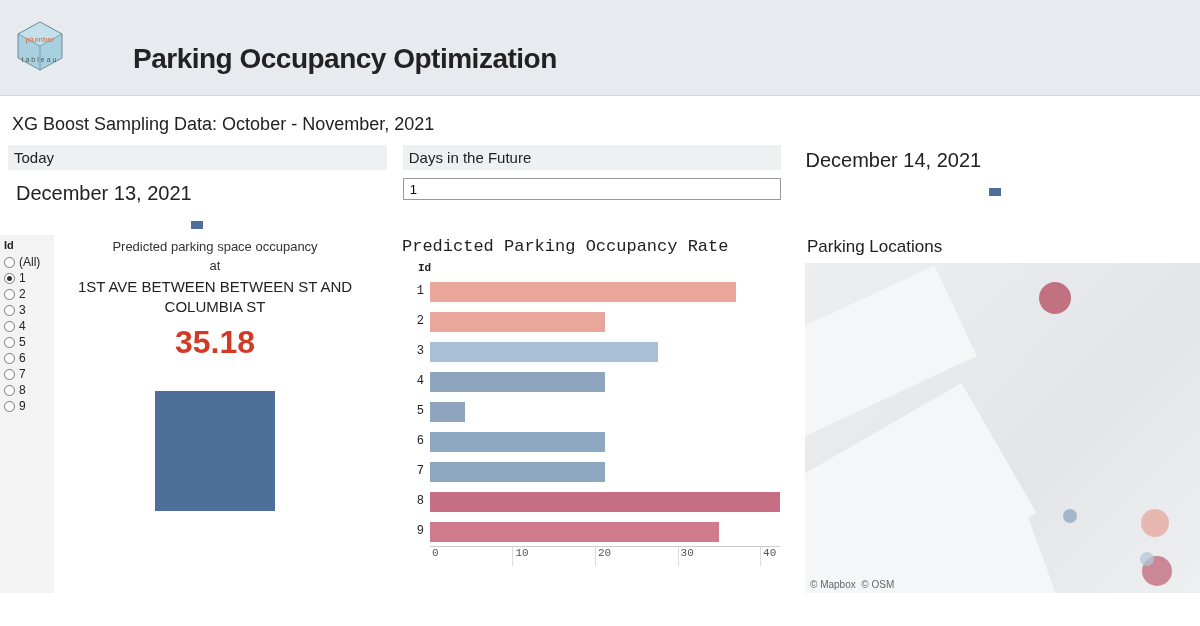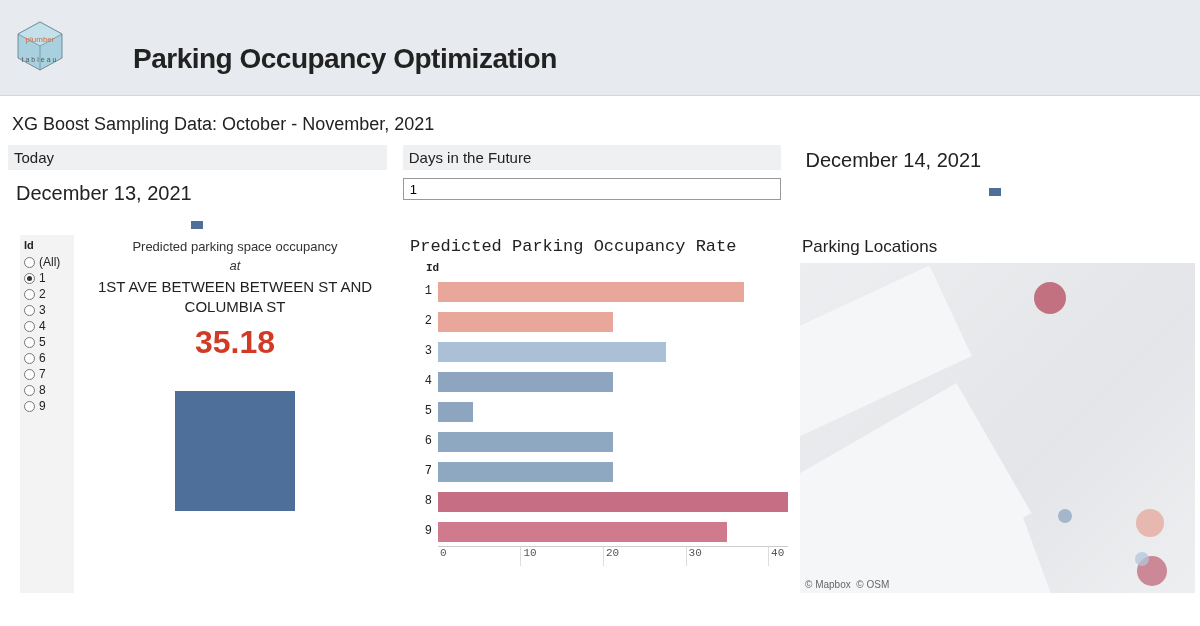--- a/index.html
+++ b/index.html
@@ -62,22 +62,22 @@
     font-size: 13px;
     height: 22px;
   }
   .legend-square {
     width: 12px; height: 8px;
     background: #4f6f9b;
     margin: 2px auto 6px auto;
   }
   .lower {
     display: flex;
-    padding: 0 20px;
-    gap: 12px;
+    padding: 0 0;
+    gap: 24px;
   }
   .id-panel {
     width: 54px;
     background: #f3f3f3;
     padding: 4px 4px;
     font-size: 12px;
   }
   .id-panel .id-heading {
     font-weight: 700;
     font-size: 11px;
@@ -115,21 +115,20 @@
   .center-block .subhead {
     font-size: 13px;
     color: #333;
     margin-bottom: 4px;
     text-align: center;
   }
   .center-block .at {
     font-size: 13px;
     color: #333;
     margin-bottom: 4px;
-    font-style: italic;
   }
   .center-block .location {
     font-size: 15px;
     font-weight: 400;
     max-width: 280px;
     margin: 0 auto 6px auto;
     line-height: 1.35;
   }
   .center-block .big-number {
     font-size: 32px;

